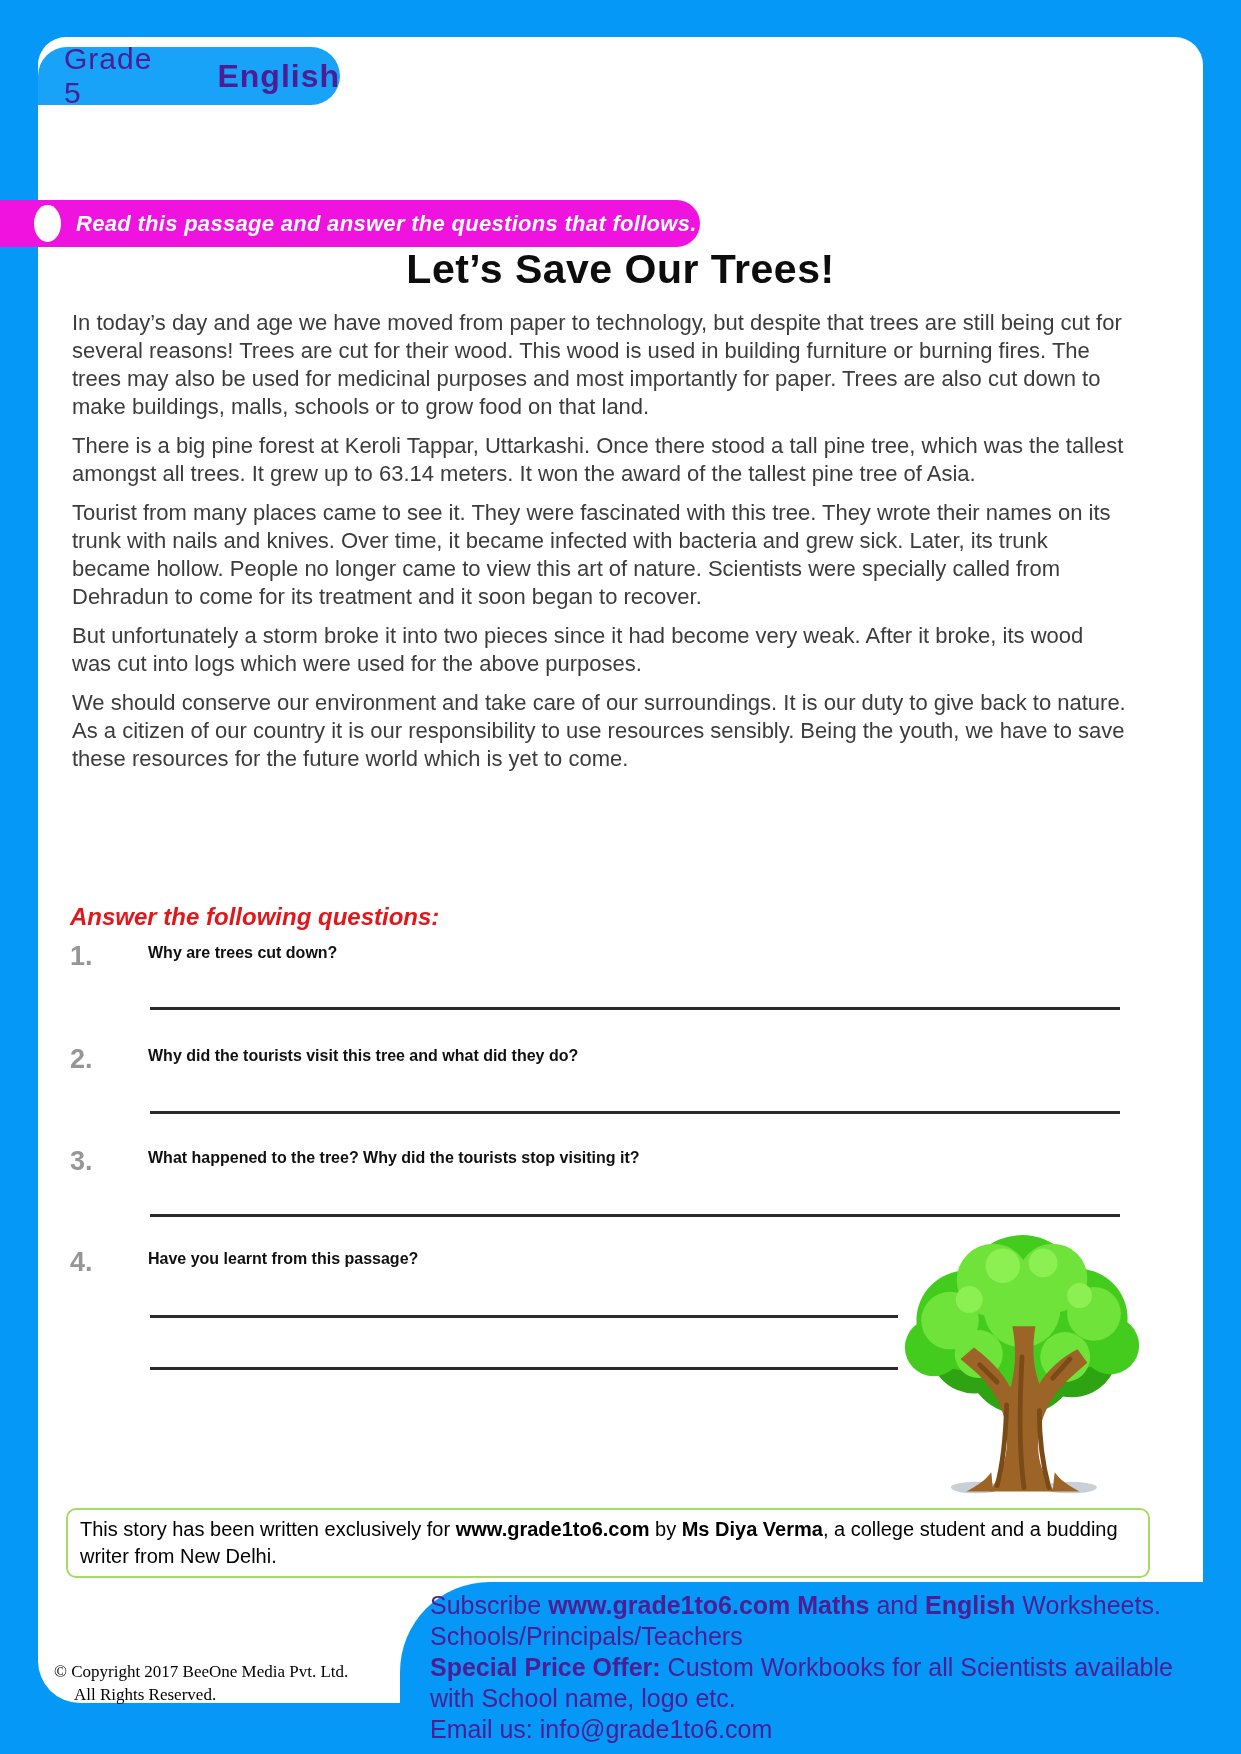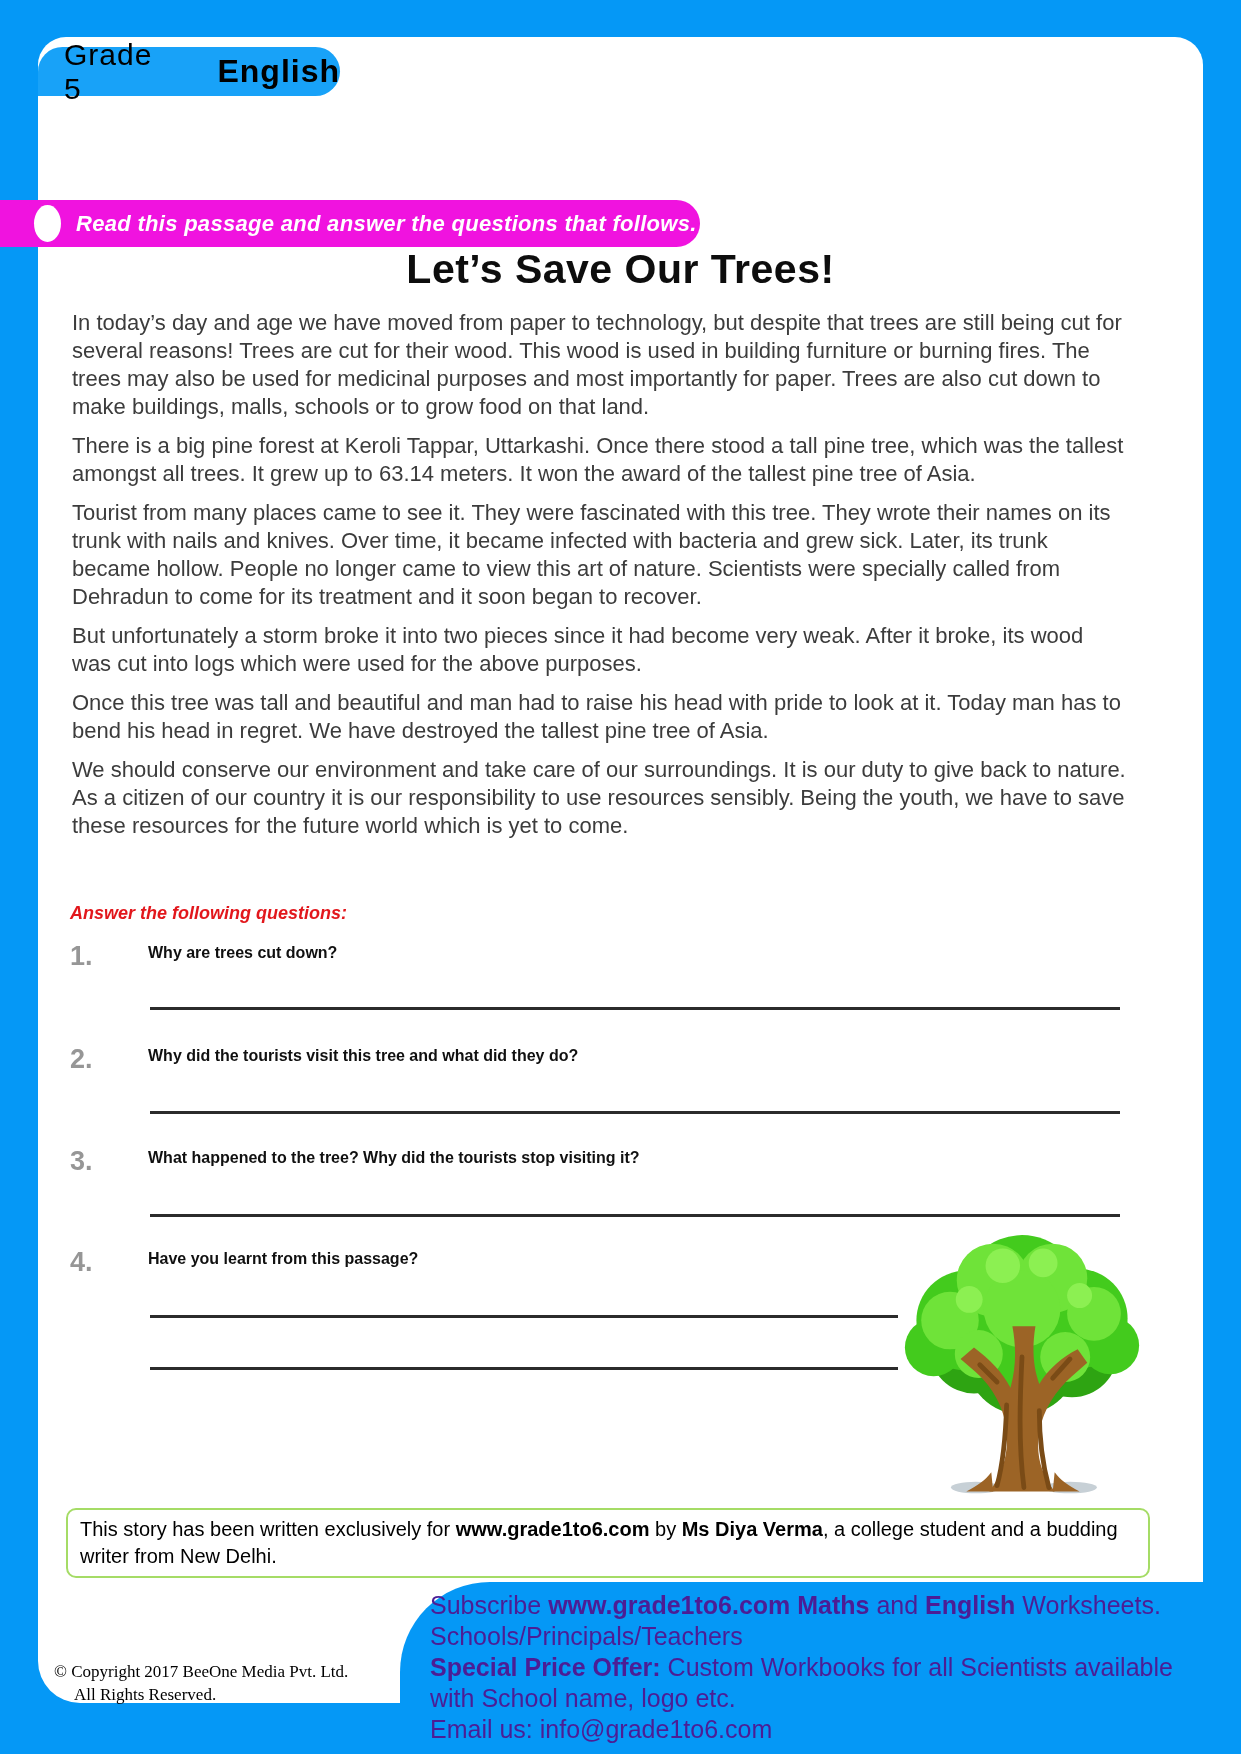--- a/index.html
+++ b/index.html
@@ -2,38 +2,38 @@
 <html style="--page_blue: #0598f6; --tab_blue: #18a2f8; --banner_magenta: #f013df; --heading_red: #e2171c; --note_border_green: #a5dc66; --number_grey: #969696; --text_dark: #3c3c3c; --line_black: #2b2b2b; --tree_canopy_dark: #2ea412; --tree_canopy_mid: #43cb1d; --tree_canopy_light: #6fe339; --tree_canopy_hilite: #8cf052; --tree_trunk: #9c6426; --tree_trunk_dark: #7a4b16; --tree_shadow: #c7d0d6;"><head>
 <meta charset="utf-8">
 <style>
   html,body{margin:0;padding:0;}
   .page{position:relative;width:1241px;height:1754px;overflow:hidden;
         background:var(--page_blue,#0598f6);
         font-family:"Liberation Sans",sans-serif;}
   .card{position:absolute;left:38px;top:37px;width:1165px;height:1666px;
         background:#ffffff;border-radius:28px 28px 42px 42px;}
   
-  .tab{position:absolute;left:38px;top:47px;width:302px;height:49px;
+  .tab{position:absolute;left:38px;top:47px;width:302px;height:58px;
        background:var(--tab_blue,#18a2f8);border-radius:30px 30px 30px 0;
-       display:flex;align-items:center;padding-left:26px;box-sizing:border-box;color:#000000;}
+       display:flex;align-items:center;padding-left:26px;box-sizing:border-box;color:#4c1d95;}
   .tab .grade{font-size:30px;font-weight:400;letter-spacing:1px;}
   .tab .subject{font-size:32px;font-weight:700;margin-left:40px;letter-spacing:1px;}
   
   .banner{position:absolute;left:0;top:200px;width:700px;height:47px;
           background:var(--banner_magenta,#f013df);border-radius:0 26px 26px 0;color:#fff;}
   .banner .oval{position:absolute;left:34px;top:5px;width:27px;height:37px;border-radius:50%;background:#fff;}
   .banner .btxt{position:absolute;left:76px;top:0;line-height:47px;
                 font-size:22px;font-weight:700;font-style:italic;letter-spacing:0.3px;}
   
   .title{position:absolute;left:38px;top:246px;width:1165px;text-align:center;
          font-size:41px;font-weight:700;color:#0d0d0d;letter-spacing:0.5px;}
   .passage{position:absolute;left:72px;top:309px;width:1054px;}
   .passage p{margin:0 0 11px 0;font-size:22px;line-height:28px;color:var(--text_dark,#3c3c3c);}
   
-  .qheading{position:absolute;left:70px;top:903px;font-size:18px;font-weight:700;
+  .qheading{position:absolute;left:70px;top:903px;font-size:24px;font-weight:700;
             font-style:italic;color:var(--heading_red,#e2171c);}
   .question{position:absolute;left:70px;display:flex;}
   .qnum{width:78px;font-size:27px;font-weight:700;color:var(--number_grey,#969696);}
   .qtext{font-size:16px;font-weight:700;color:#101010;padding-top:3px;}
   .answer-line{position:absolute;height:0;border-top:3px solid var(--line_black,#2b2b2b);}
   
   .tree{position:absolute;left:878px;top:1212px;width:288px;height:290px;}
   
   .note{position:absolute;left:66px;top:1508px;width:1084px;box-sizing:border-box;
         border:2px solid var(--note_border_green,#a5dc66);border-radius:10px;
@@ -64,21 +64,20 @@
     <span class="btxt">Read this passage and answer the questions that follows.</span>
   </div>
 
   <div class="title">Let’s Save Our Trees!</div>
 
   <div class="passage">
     <p>In today’s day and age we have moved from paper to technology, but despite that trees are still being cut for several reasons! Trees are cut for their wood. This wood is used in building furniture or burning fires. The trees may also be used for medicinal purposes and most importantly for paper. Trees are also cut down to make buildings, malls, schools or to grow food on that land.</p>
     <p>There is a big pine forest at Keroli Tappar, Uttarkashi. Once there stood a tall pine tree, which was the tallest amongst all trees. It grew up to 63.14 meters. It won the award of the tallest pine tree of Asia.</p>
     <p>Tourist from many places came to see it. They were fascinated with this tree. They wrote their names on its trunk with nails and knives. Over time, it became infected with bacteria and grew sick. Later, its trunk became hollow. People no longer came to view this art of nature. Scientists were specially called from Dehradun to come for its treatment and it soon began to recover.</p>
     <p>But unfortunately a storm broke it into two pieces since it had become very weak. After it broke, its wood was cut into logs which were used for the above purposes.</p>
-    <p>Once this tree was tall and beautiful and man had to raise his head with pride to look at it. Today man has to bend his head in regret. We have destroyed the tallest pine tree of Asia.</p>
     <p>We should conserve our environment and take care of our surroundings. It is our duty to give back to nature. As a citizen of our country it is our responsibility to use resources sensibly. Being the youth, we have to save these resources for the future world which is yet to come.</p>
   </div>
 
   <div class="qheading">Answer the following questions:</div>
 
   <div class="question" style="top:941px;">
     <span class="qnum">1.</span>
     <span class="qtext">Why are trees cut down?</span>
   </div>
   <div class="answer-line" style="left:150px;top:1007px;width:970px;"></div>

